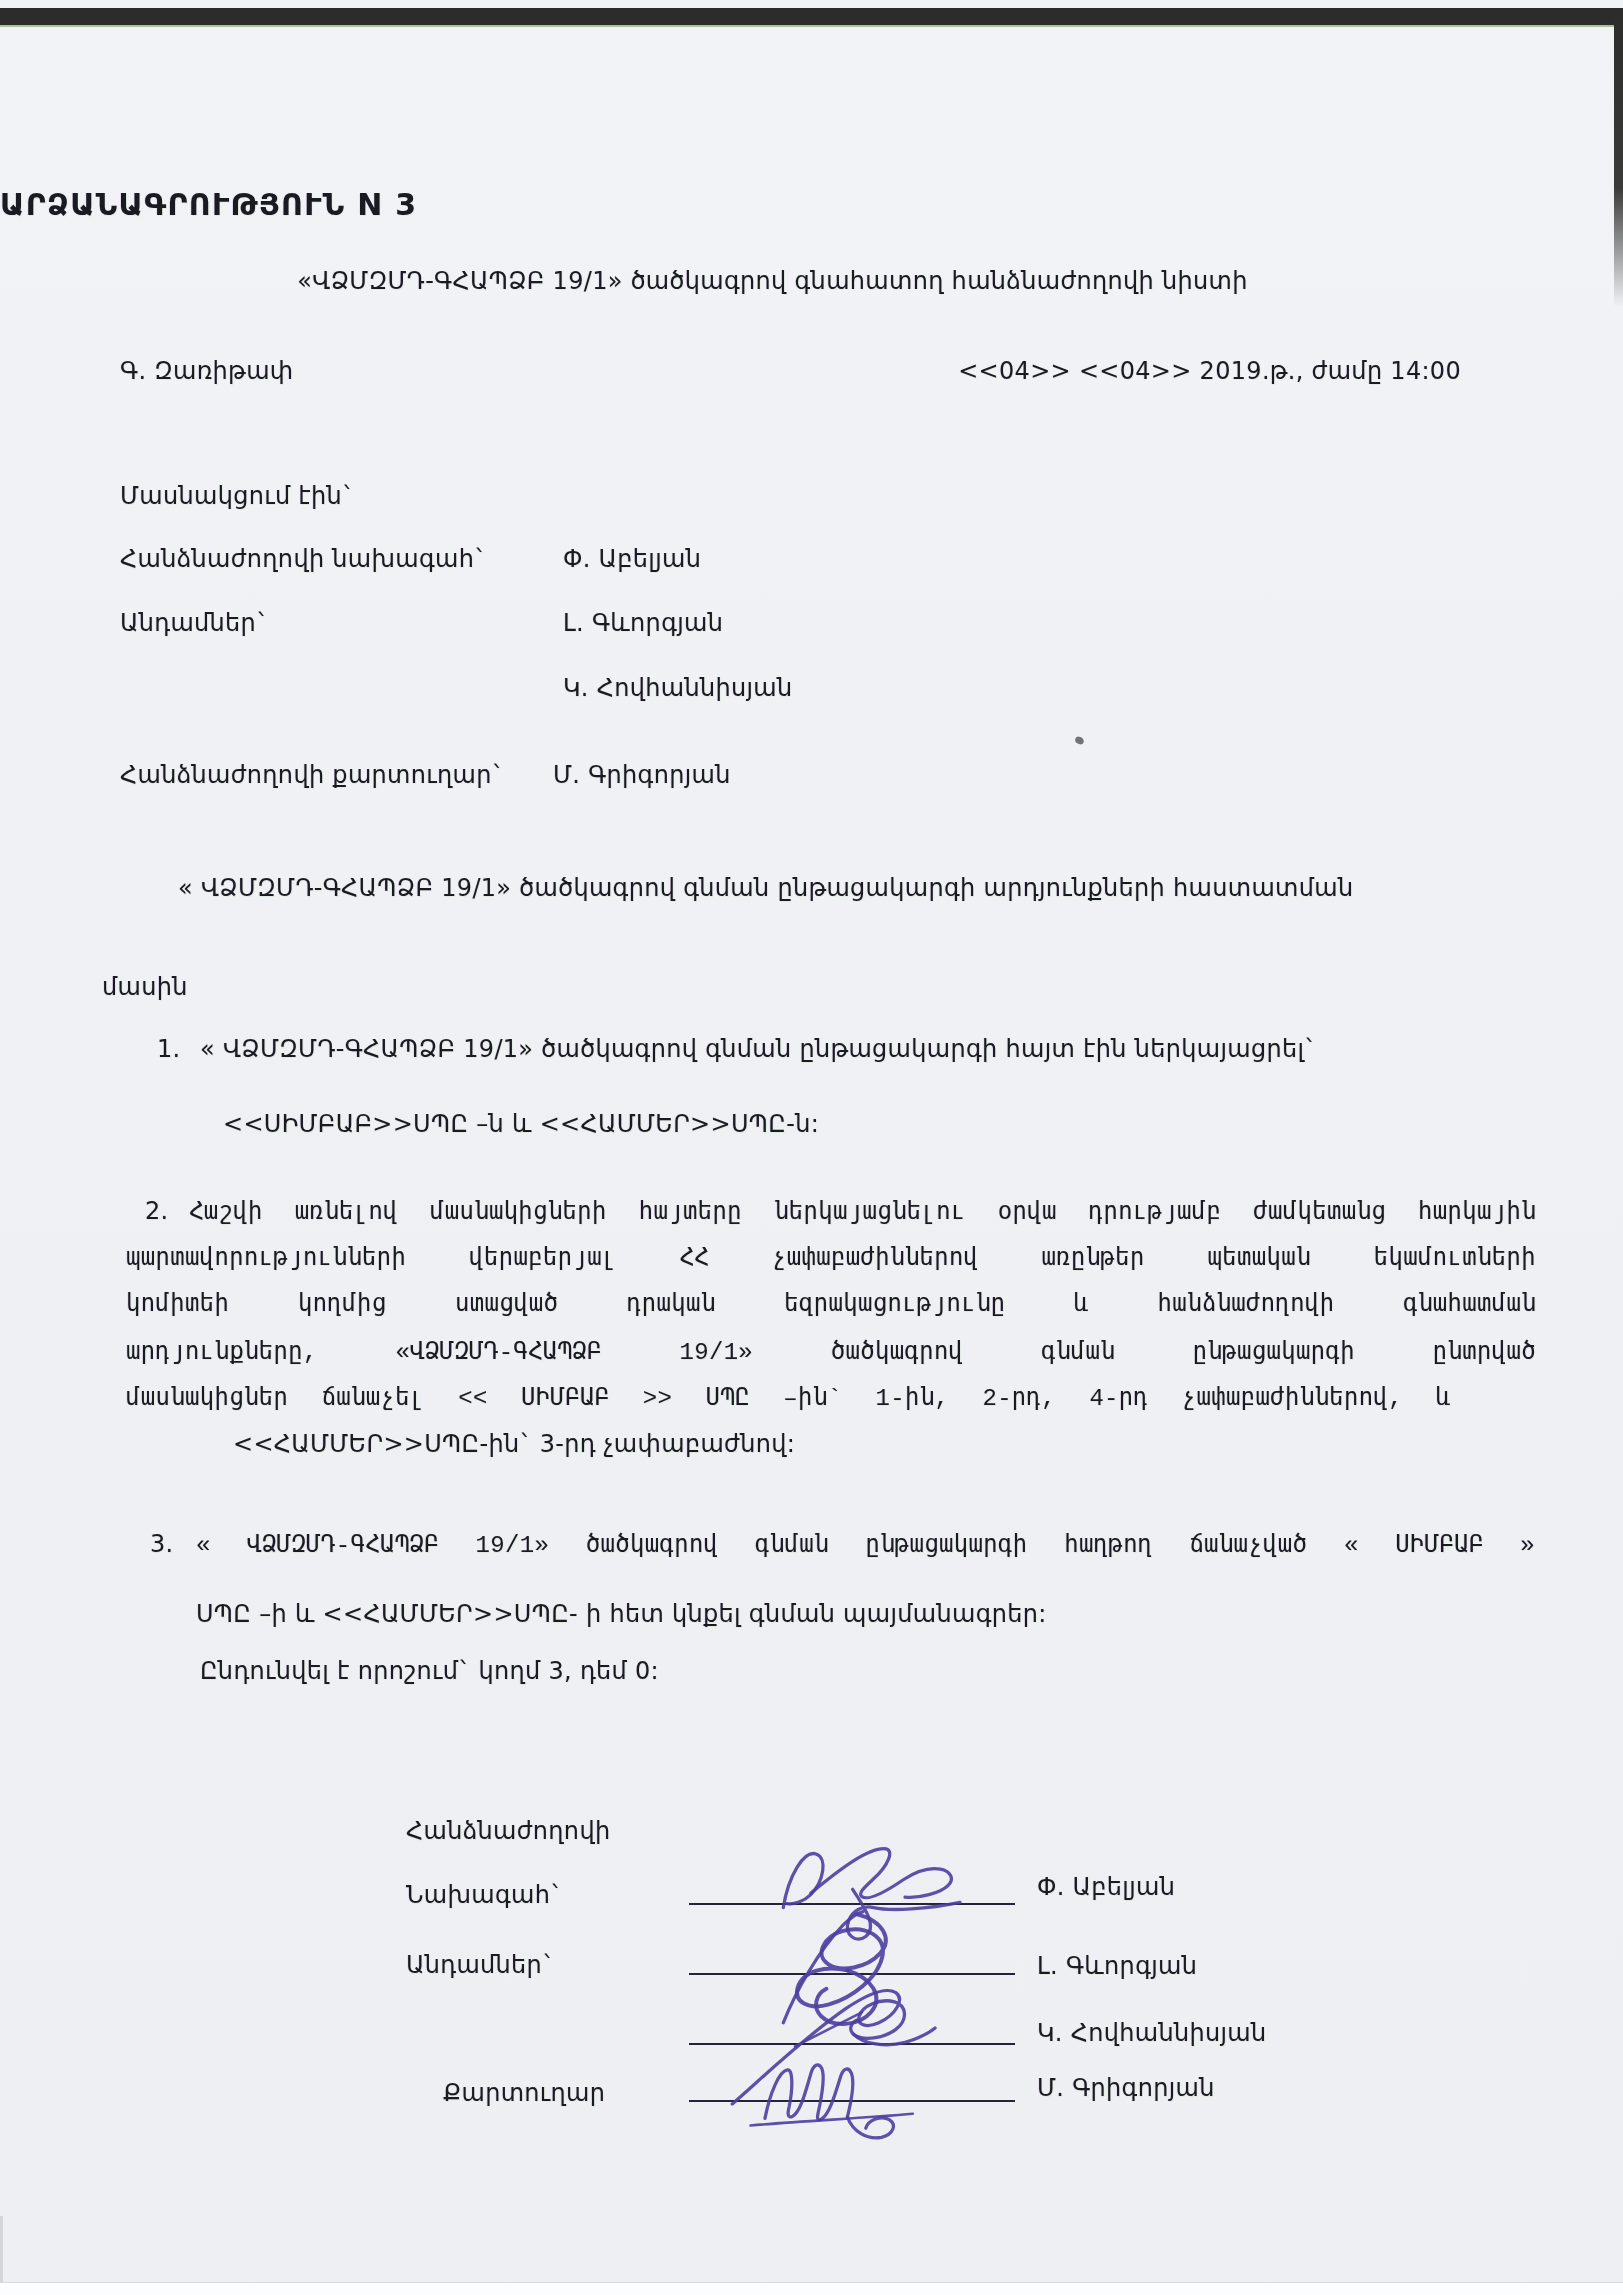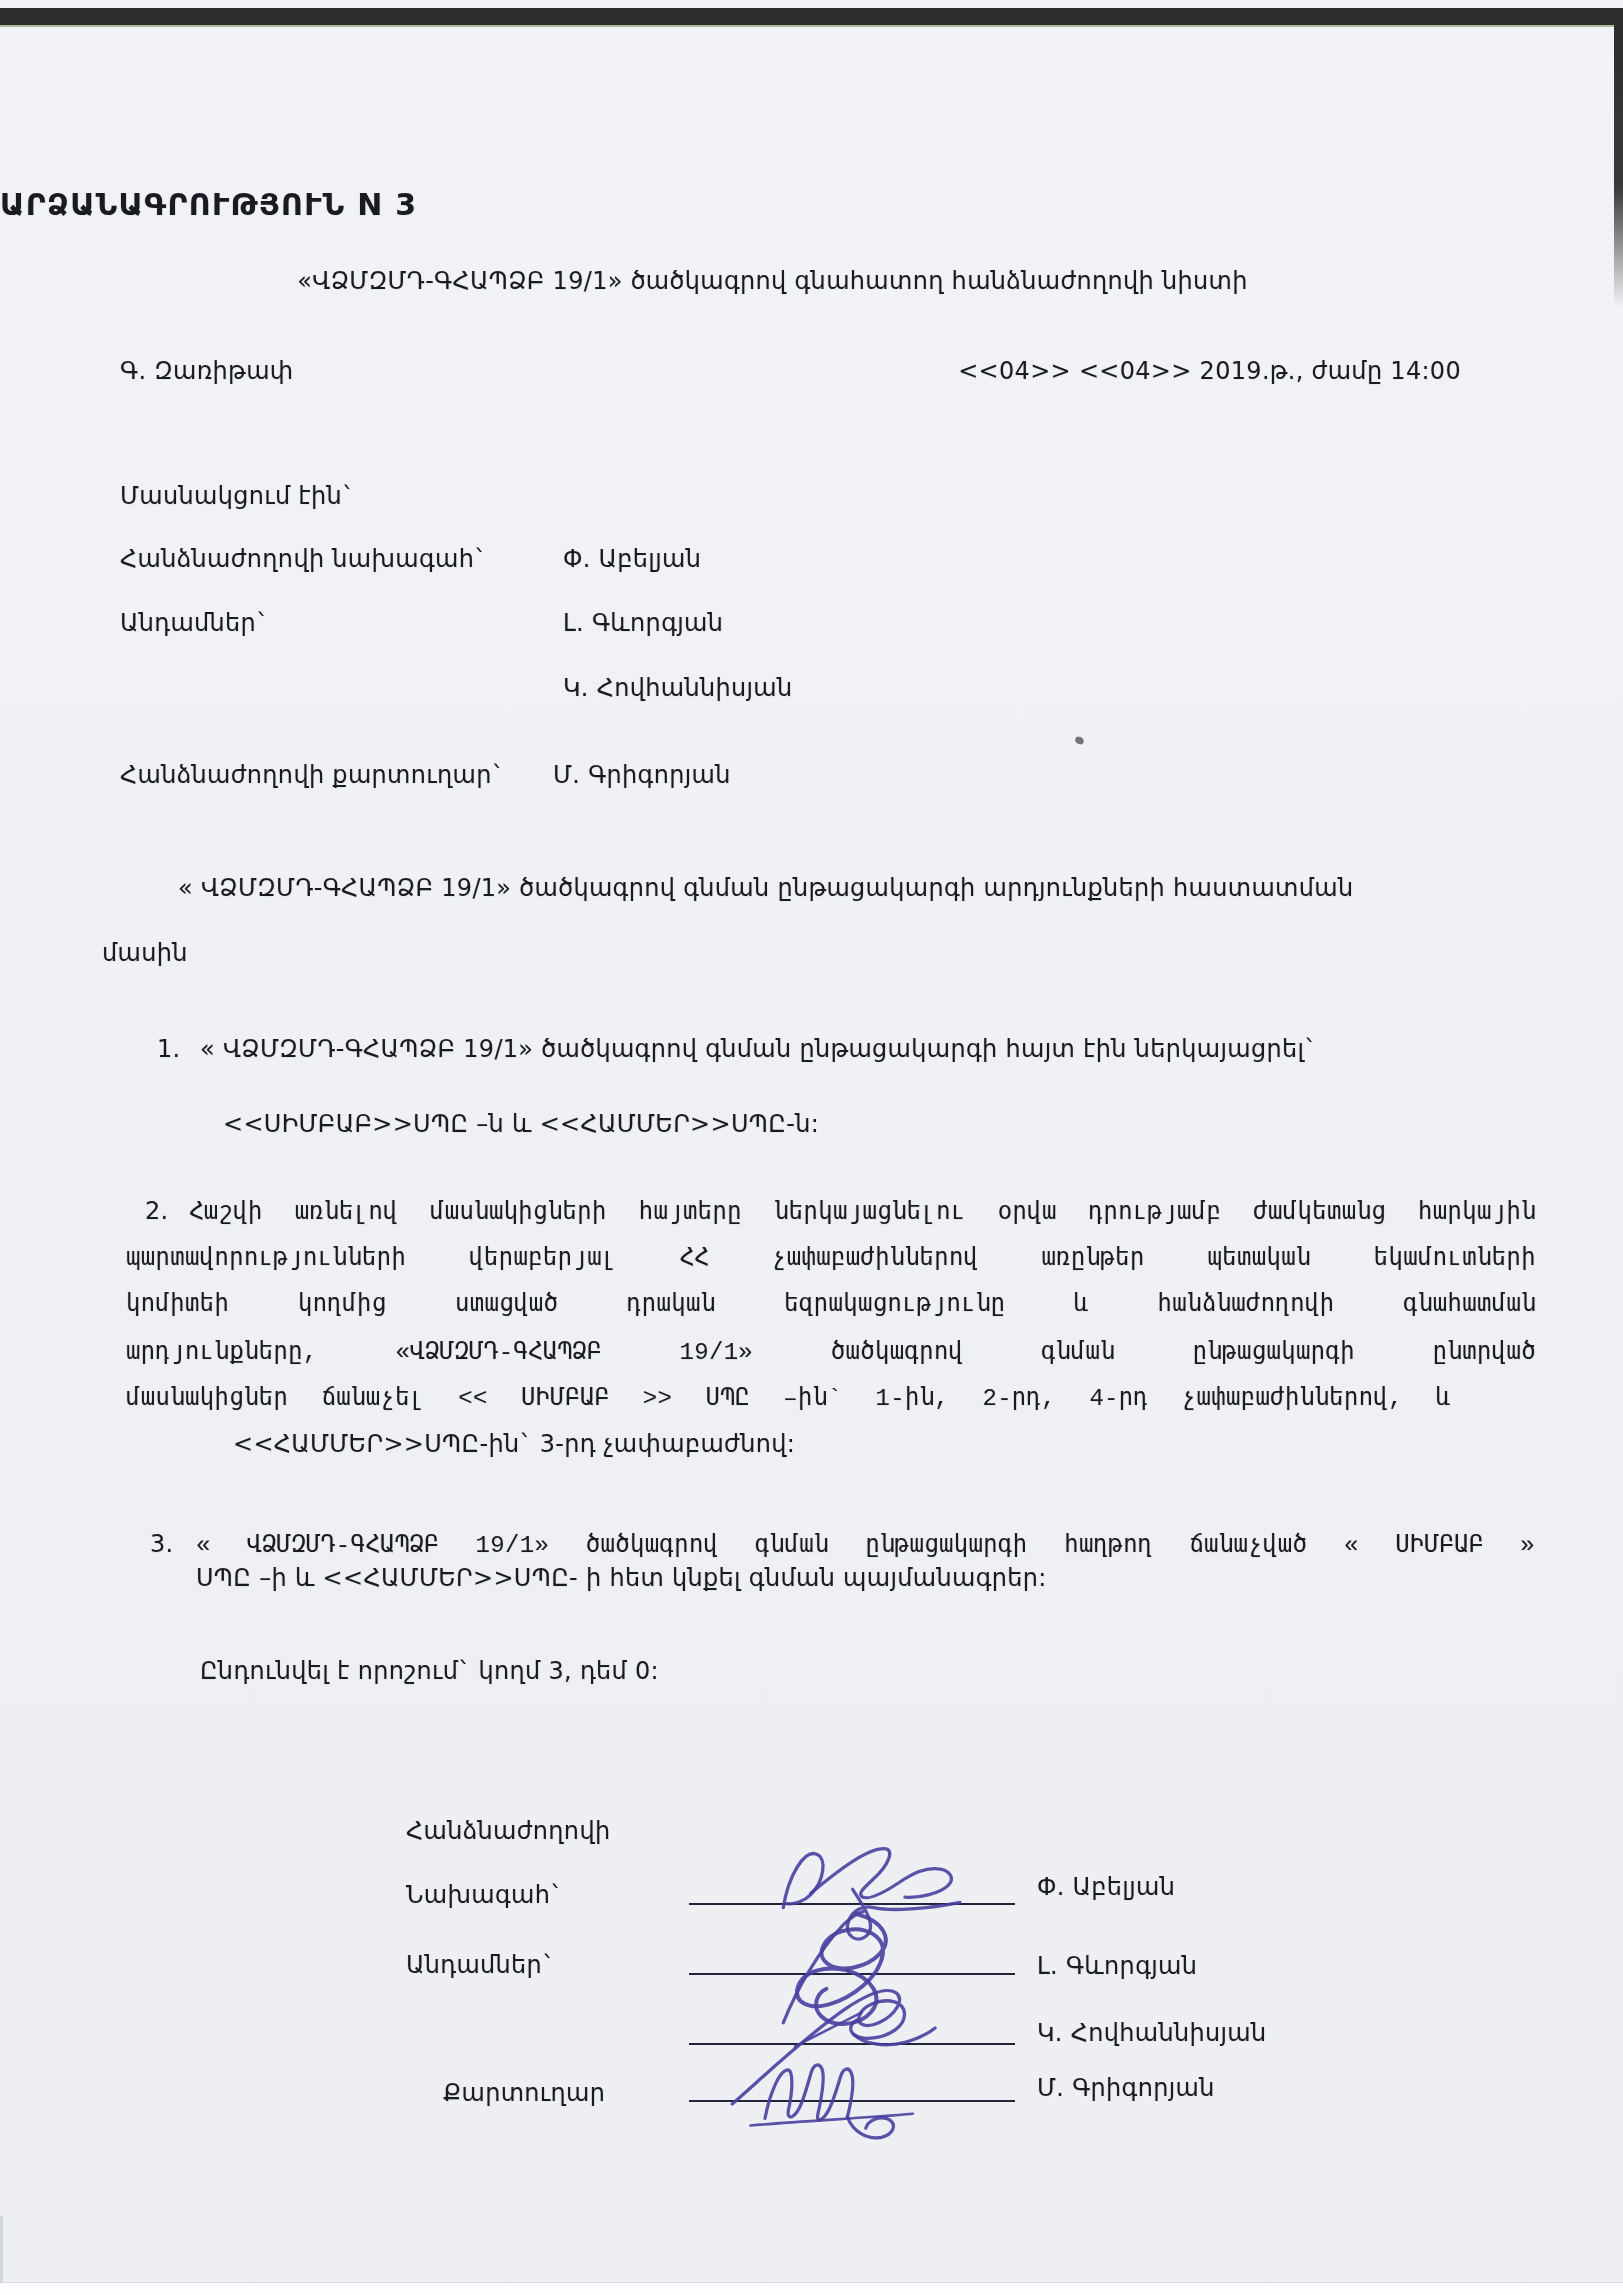--- a/index.html
+++ b/index.html
@@ -52,37 +52,37 @@
 <div class="abs txt" style="left:120px;top:482px;">Մասնակցում էին`</div>
 <div class="abs txt" style="left:120px;top:545px;">Հանձնաժողովի նախագահ`</div>
 <div class="abs txt" style="left:563px;top:545px;">Փ. Աբելյան</div>
 <div class="abs txt" style="left:120px;top:609px;">Անդամներ`</div>
 <div class="abs txt" style="left:563px;top:609px;">Լ. Գևորգյան</div>
 <div class="abs txt" style="left:563px;top:674px;">Կ. Հովհաննիսյան</div>
 <div class="abs txt" style="left:120px;top:761px;">Հանձնաժողովի քարտուղար`</div>
 <div class="abs txt" style="left:553px;top:761px;">Մ. Գրիգորյան</div>
 
 <div class="abs txt" style="left:178px;top:874px;">« ՎՁՄԶՄԴ-ԳՀԱՊՁԲ 19/1» ծածկագրով  գնման ընթացակարգի  արդյունքների հաստատման</div>
-<div class="abs txt" style="left:102px;top:939px;">մասին</div>
+<div class="abs txt" style="left:102px;top:973px;">մասին</div>
 
 <div class="abs txt num" style="left:157px;top:1035px;">1.</div>
 <div class="abs txt" style="left:200px;top:1035px;">« ՎՁՄԶՄԴ-ԳՀԱՊՁԲ 19/1» ծածկագրով  գնման ընթացակարգի հայտ էին ներկայացրել`</div>
 <div class="abs txt" style="left:223px;top:1110px;">&lt;&lt;ՍԻՄԲԱԲ&gt;&gt;ՍՊԸ –ն և &lt;&lt;ՀԱՄՄԵՐ&gt;&gt;ՍՊԸ-ն:</div>
 
 <div class="abs txt num" style="left:145px;top:1197px;">2.</div>
 <div class="abs txt just" style="left:189px;top:1197px;width:1347px;">Հաշվի առնելով մասնակիցների հայտերը ներկայացնելու օրվա դրությամբ ժամկետանց հարկային</div>
 <div class="abs txt just" style="left:126px;top:1243px;width:1410px;">պարտավորությունների վերաբերյալ ՀՀ չափաբաժիններով առընթեր պետական եկամուտների</div>
 <div class="abs txt just" style="left:126px;top:1289px;width:1410px;">կոմիտեի կողմից ստացված դրական եզրակացությունը և հանձնաժողովի գնահատման</div>
 <div class="abs txt just" style="left:126px;top:1337px;width:1410px;">արդյունքները, «ՎՁՄԶՄԴ-ԳՀԱՊՁԲ 19/1» ծածկագրով  գնման ընթացակարգի ընտրված</div>
 <div class="abs txt just" style="left:126px;top:1383px;width:1325px;">մասնակիցներ ճանաչել  &lt;&lt; ՍԻՄԲԱԲ &gt;&gt; ՍՊԸ –ին`  1-ին, 2-րդ, 4-րդ չափաբաժիններով,  և</div>
 <div class="abs txt" style="left:193px;top:1430px;margin-left:40px;">&lt;&lt;ՀԱՄՄԵՐ&gt;&gt;ՍՊԸ-ին`  3-րդ չափաբաժնով:</div>
 
 <div class="abs txt num" style="left:150px;top:1530px;">3.</div>
 <div class="abs txt just" style="left:196px;top:1530px;width:1339px;">« ՎՁՄԶՄԴ-ԳՀԱՊՁԲ 19/1» ծածկագրով  գնման ընթացակարգի հաղթող ճանաչված « ՍԻՄԲԱԲ »</div>
-<div class="abs txt" style="left:196px;top:1564px;">ՍՊԸ –ի և  &lt;&lt;ՀԱՄՄԵՐ&gt;&gt;ՍՊԸ- ի  հետ կնքել գնման պայմանագրեր:</div>
+<div class="abs txt" style="left:196px;top:1600px;">ՍՊԸ –ի և  &lt;&lt;ՀԱՄՄԵՐ&gt;&gt;ՍՊԸ- ի  հետ կնքել գնման պայմանագրեր:</div>
 
 <div class="abs txt" style="left:200px;top:1657px;">Ընդունվել է որոշում` կողմ 3, դեմ 0:</div>
 
 <div class="abs txt" style="left:406px;top:1817px;">Հանձնաժողովի</div>
 
 <div class="abs txt" style="left:406px;top:1881px;">Նախագահ`</div>
 <div class="abs txt" style="left:406px;top:1951px;">Անդամներ`</div>
 <div class="abs txt" style="left:406px;top:2079px;margin-left:37px;">Քարտուղար</div>
 
 <div class="abs sigline" style="left:689px;top:1903px;width:326px;"></div>

